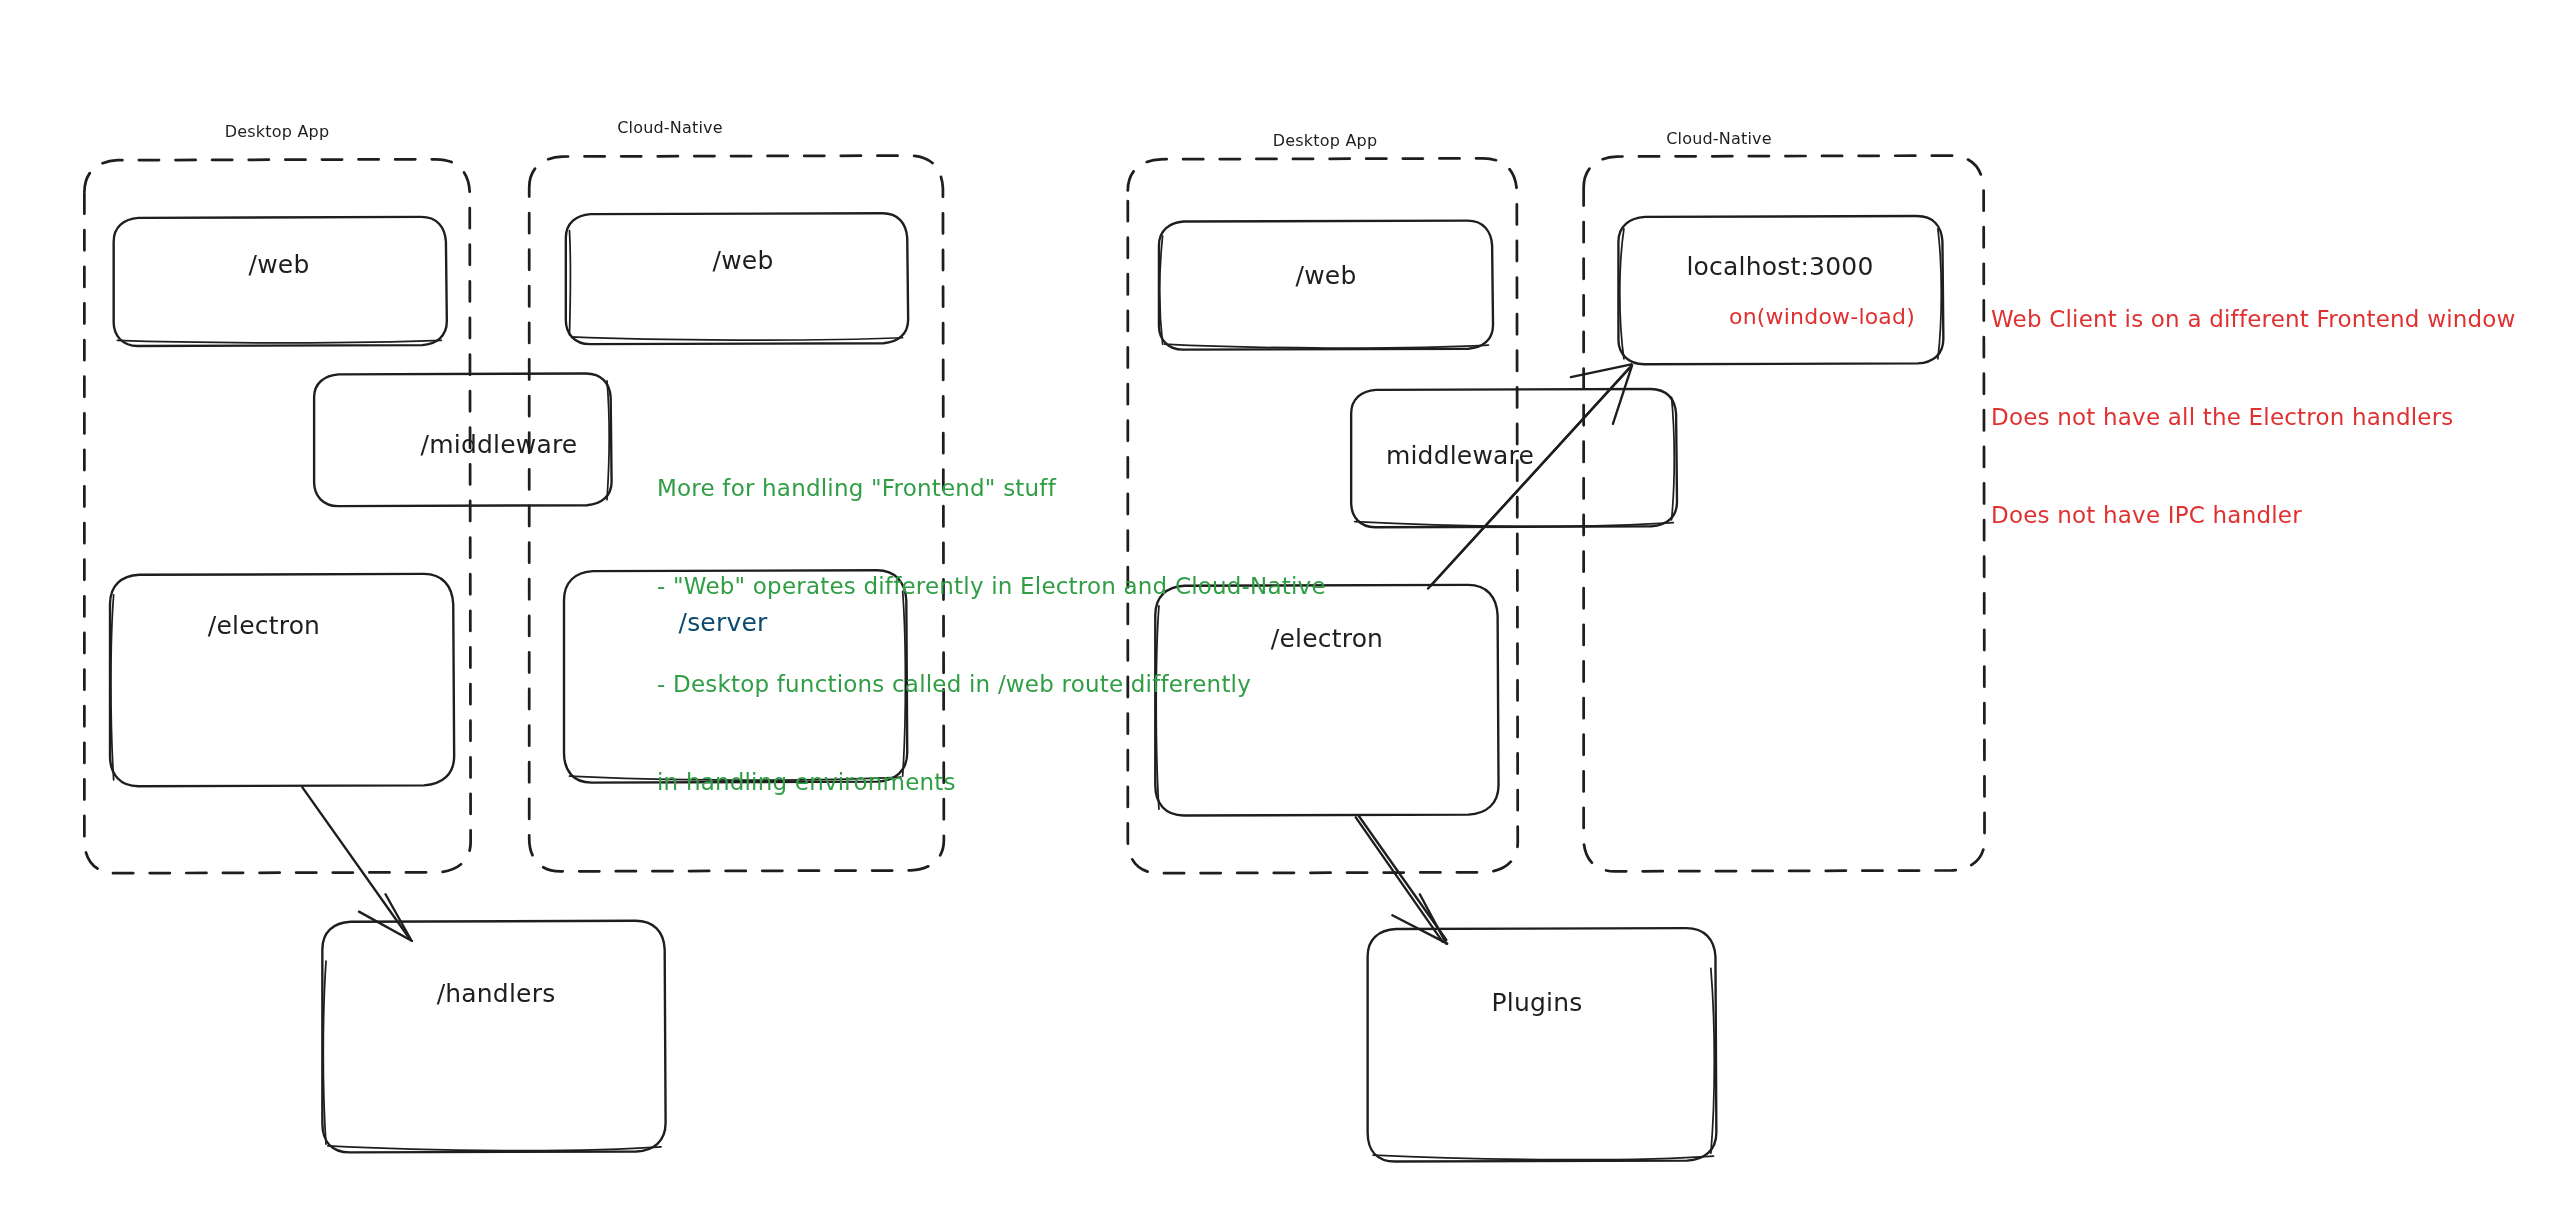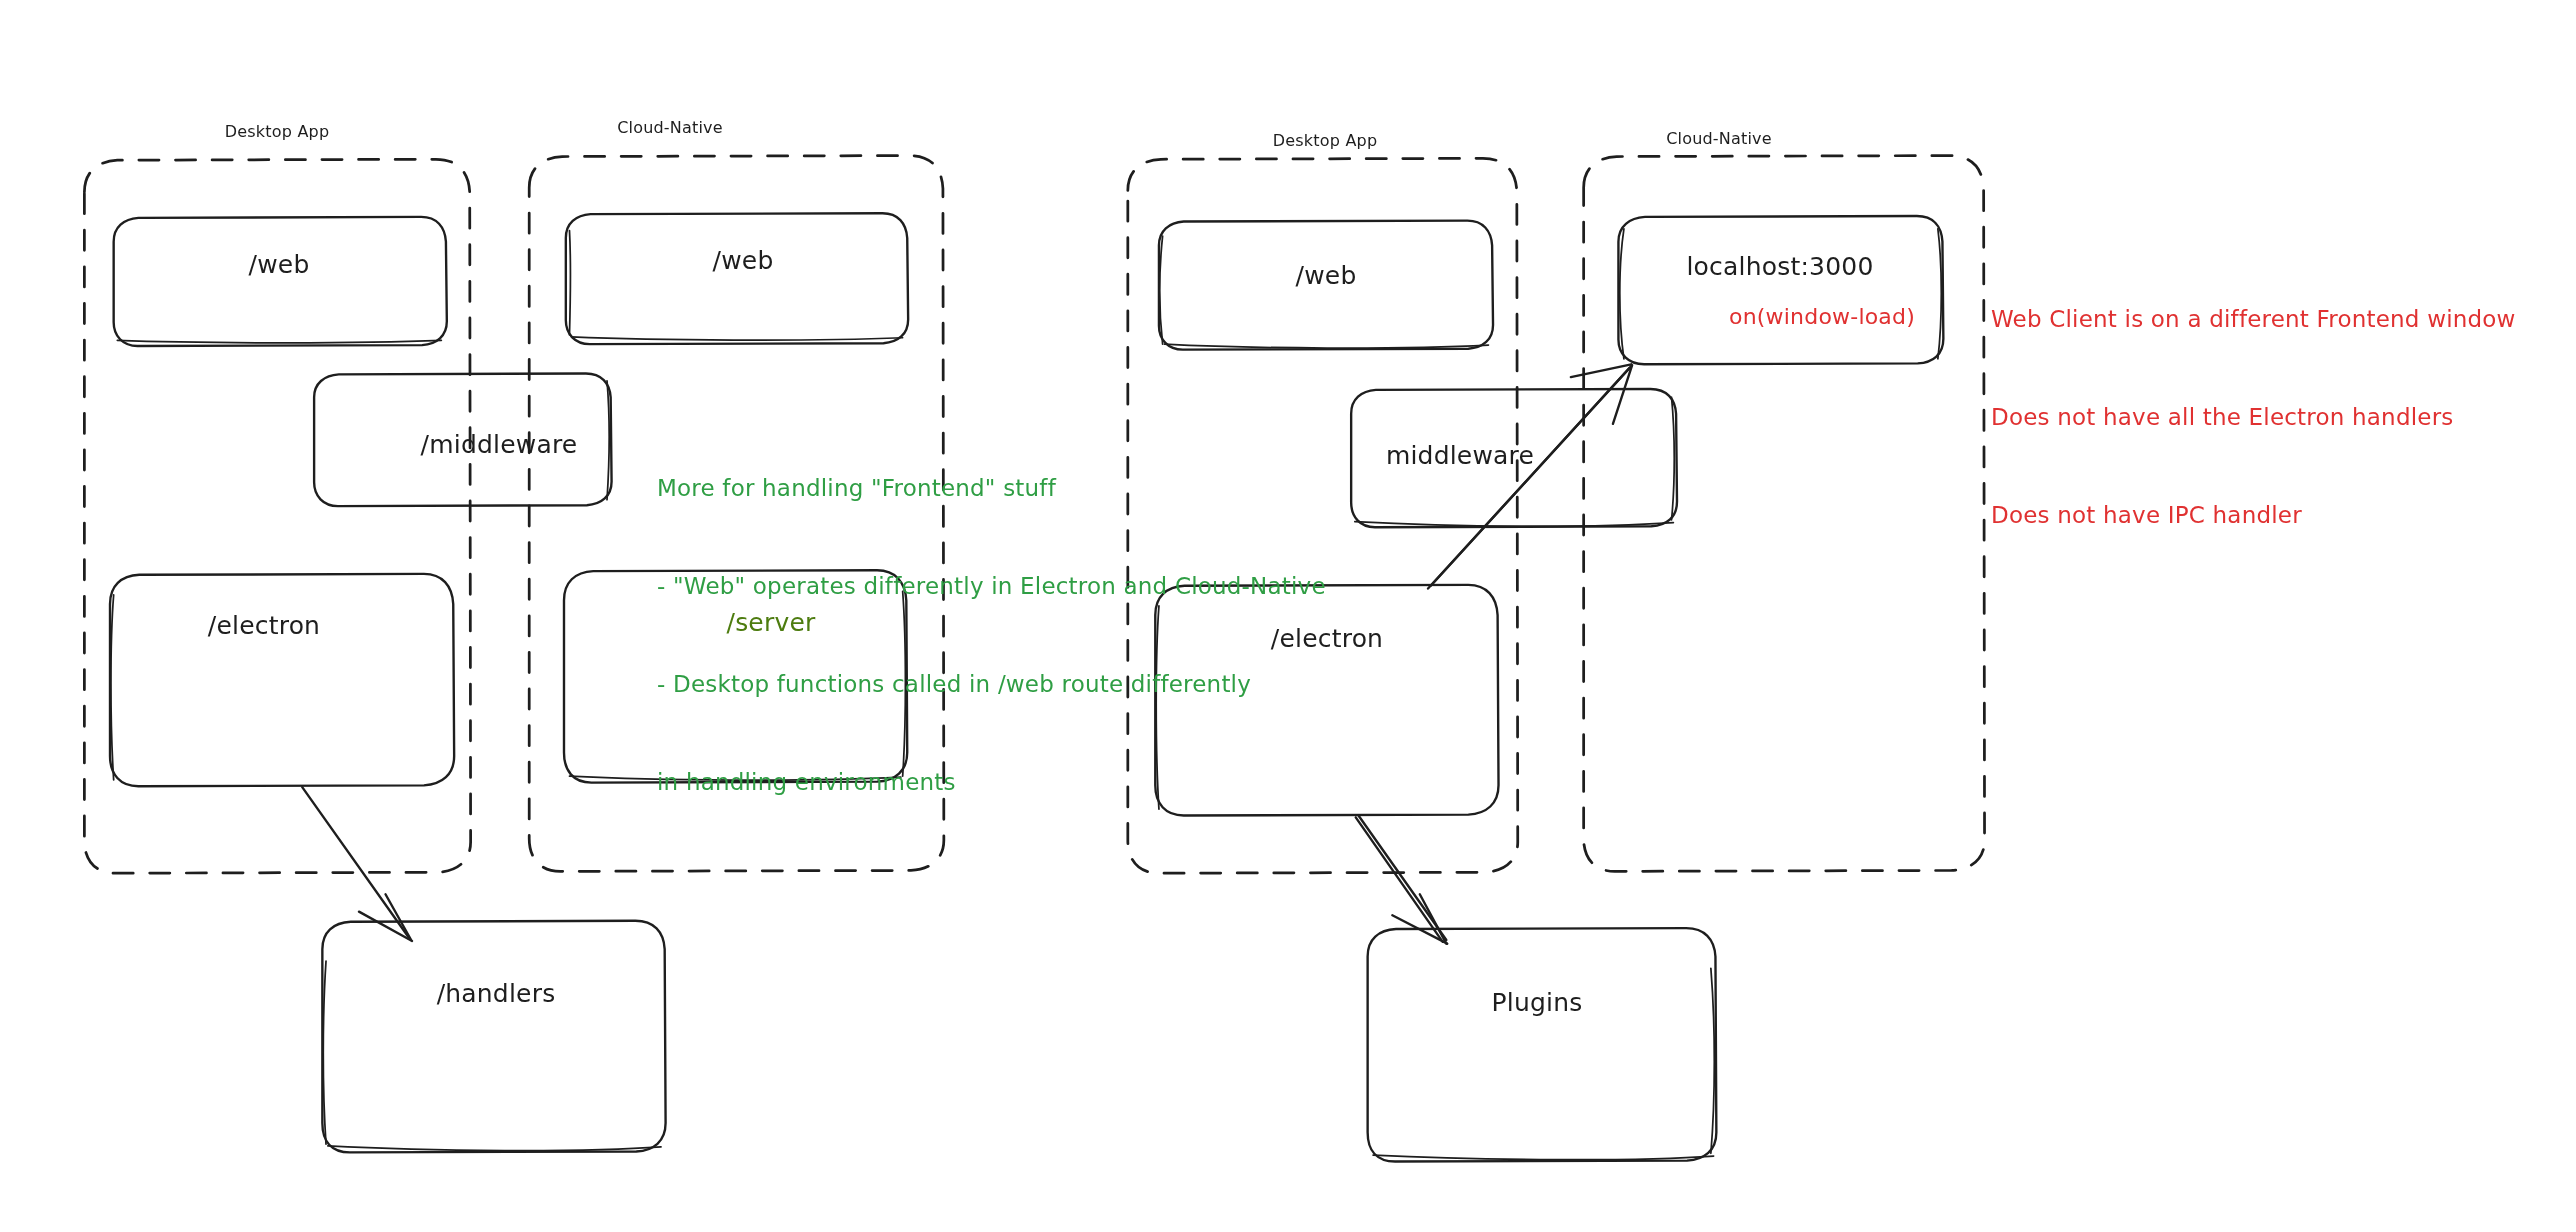--- a/index.html
+++ b/index.html
@@ -14,21 +14,21 @@
   .lbl{
     position:absolute;
     font-family:"DejaVu Sans", sans-serif;
     color:#1e1e1e;
     white-space:pre;
     line-height:1.32;
     letter-spacing:0.2px;
   }
   .group-title{font-size:16px;text-align:center;}
   .box-title{font-size:25px;text-align:center;}
-  .box-title.red{color:#4d7c0f;margin-left:48px;}
+  .box-title.red{color:#0c4a6e;}
   .note{font-size:23px;line-height:1.42;}
   .note.green{color:#2f9e44;}
   .note.red{color:#e03131;}
   .sub{font-size:22px;color:#e03131;}
   .centerline{transform:translateX(-50%);}
 </style>
 </head>
 <body>
 
 <svg id="canvas" viewBox="0 0 2814 1346" xmlns="http://www.w3.org/2000/svg">

